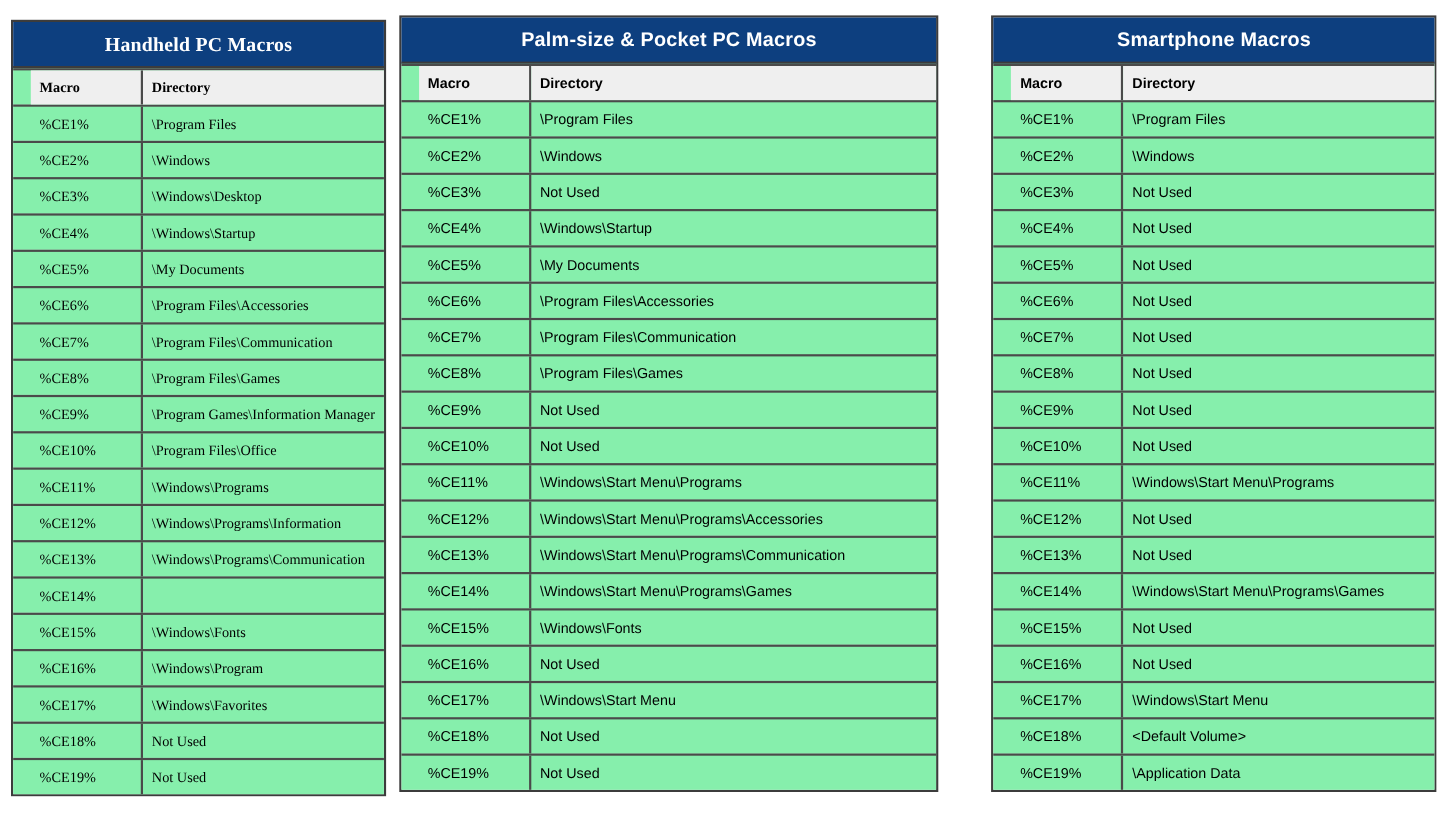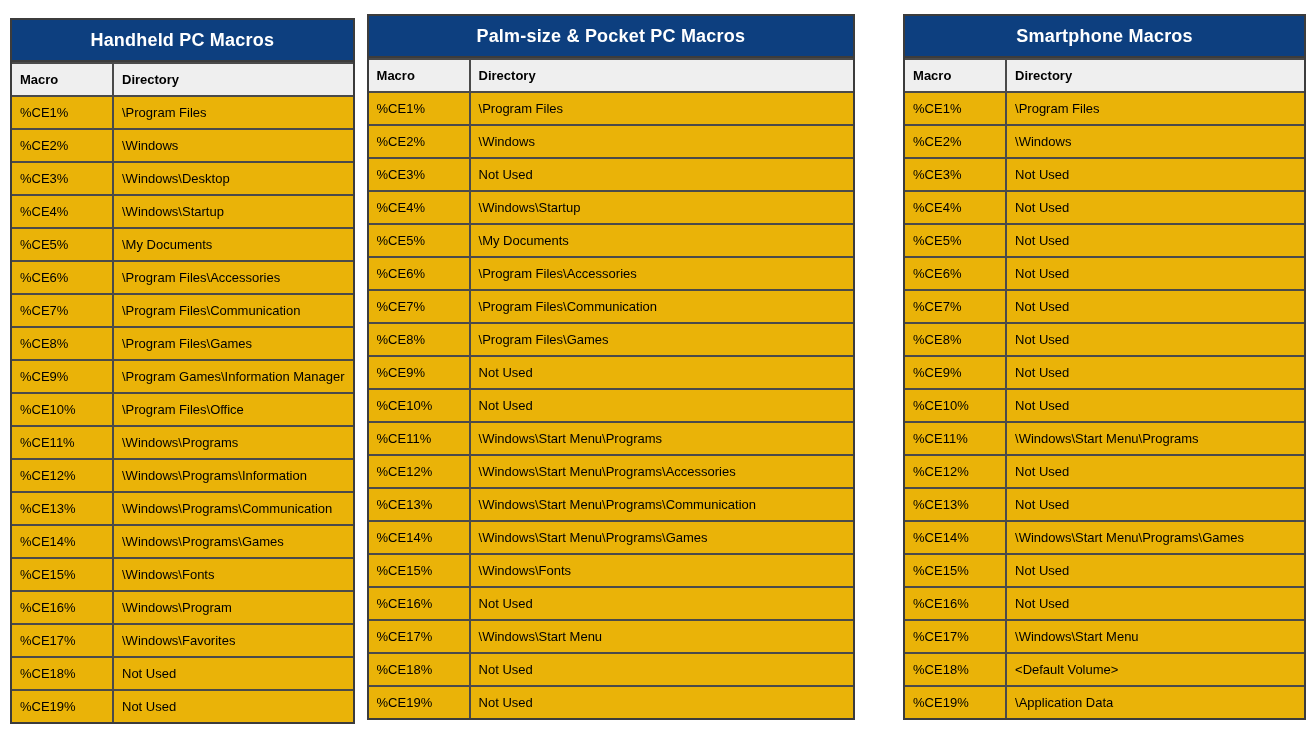--- a/index.html
+++ b/index.html
@@ -13,39 +13,40 @@
     align-items: flex-start;
     padding: 14px 0 0 10px;
     width: 1306px;
     box-sizing: border-box;
   }
   .tbl {
     border: 2px solid var(--border, #3c3c3c);
     box-sizing: border-box;
     background: #ffffff;
   }
-  .t0 { width: 352px; margin-top: 4px; }
+  .t0 { width: 352px; margin-top: 4px; font-family: Liberation Serif, serif; }
   .t1 { width: 508px; margin-left: 12px; }
   .t2 { width: 419px; margin-left: 48px; }
 
   .title {
     background: var(--title-bg, #0d3f7f);
     color: var(--title-text, #ffffff);
     font-weight: bold;
     font-size: 18px;
     line-height: 20px;
     text-align: center;
     padding: 10px 0;
     border-bottom: 2px solid var(--border, #3c3c3c);
     letter-spacing: 0.2px;
   }
   .row {
     display: flex;
     border-top: 2px solid var(--row-border, #4a4a4a);
-    background: #eab308;
+    background: #86efac;
+    padding-left: 16px;
   }
   .row:first-child { border-top: none; }
   .cell {
     padding: 9px 8px 8px 8px;
     font-size: 13px;
     line-height: 14px;
     color: var(--cell-text, #000000);
     white-space: nowrap;
     overflow: hidden;
   }
@@ -117,21 +118,20 @@
       <div class="row">
         <div class="cell macro">%CE12%</div>
         <div class="cell dir">\Windows\Programs\Information</div>
       </div>
       <div class="row">
         <div class="cell macro">%CE13%</div>
         <div class="cell dir">\Windows\Programs\Communication</div>
       </div>
       <div class="row">
         <div class="cell macro">%CE14%</div>
-        <div class="cell dir">\Windows\Programs\Games</div>
       </div>
       <div class="row">
         <div class="cell macro">%CE15%</div>
         <div class="cell dir">\Windows\Fonts</div>
       </div>
       <div class="row">
         <div class="cell macro">%CE16%</div>
         <div class="cell dir">\Windows\Program</div>
       </div>
       <div class="row">

